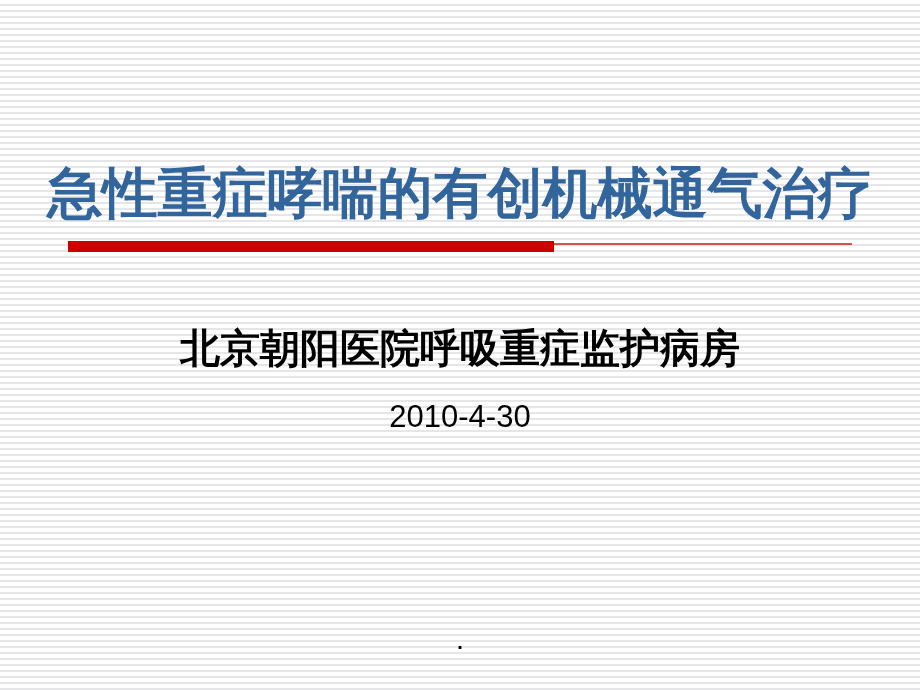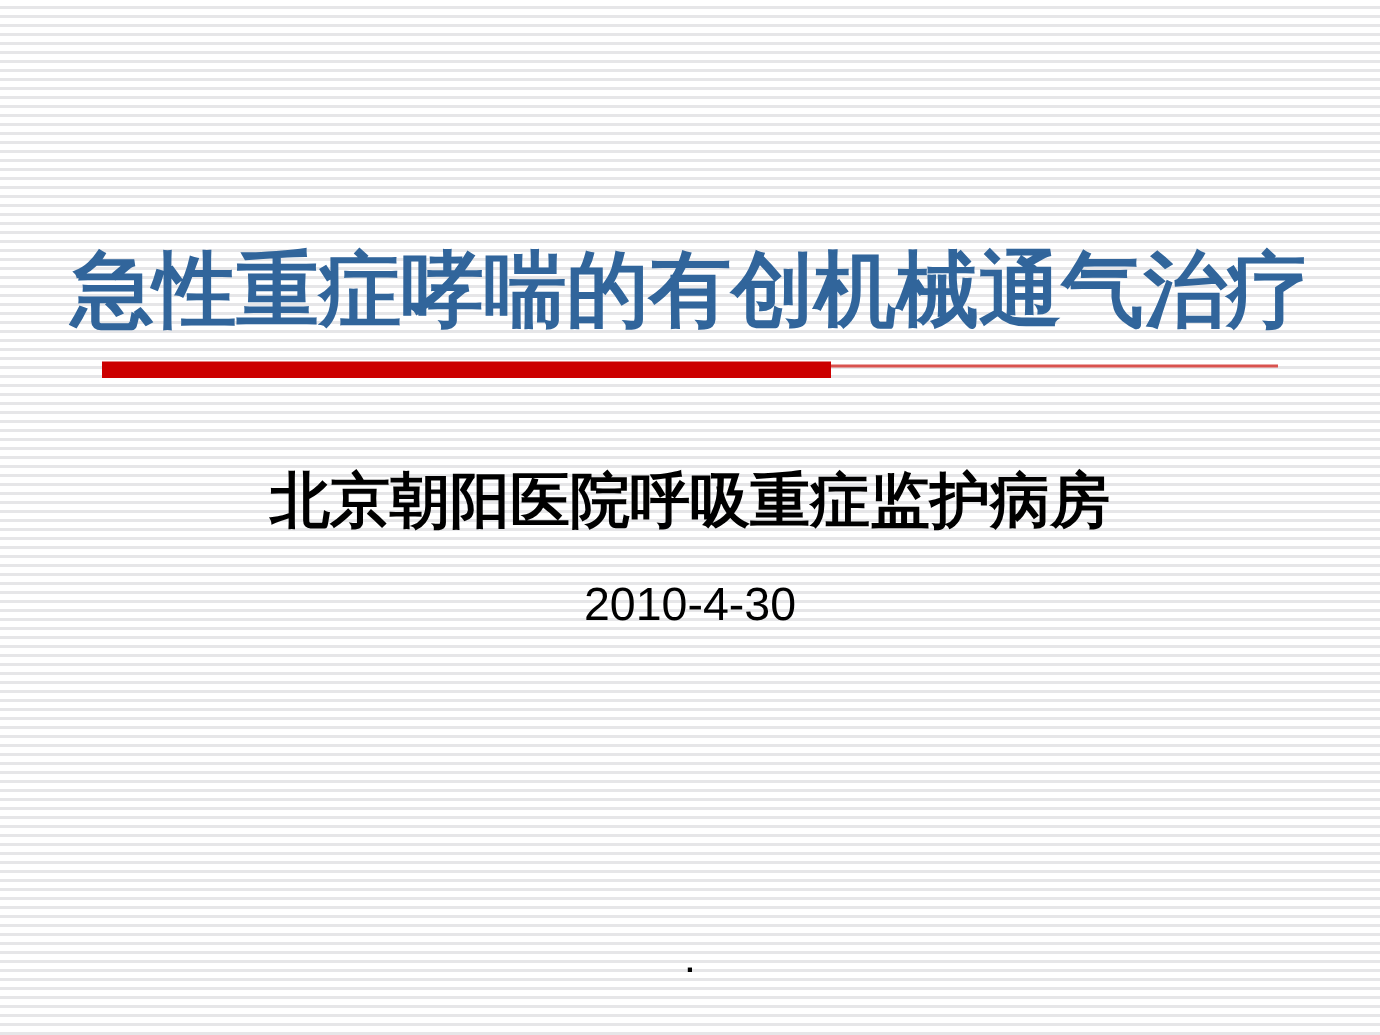--- a/index.html
+++ b/index.html
@@ -72,21 +72,21 @@
     top: 1px;
     width: 486px;
     height: 11px;
     background: #cc0000;
   }
 
   
   .sub-block {
     position: absolute;
     left: 0;
-    top: 300px;
+    top: 314px;
     width: 920px;
     text-align: center;
   }
   .sub-line {
     margin: 0;
     font-size: 40px;
     line-height: 68px;
     font-weight: bold;
     color: #000000;
     white-space: pre;

